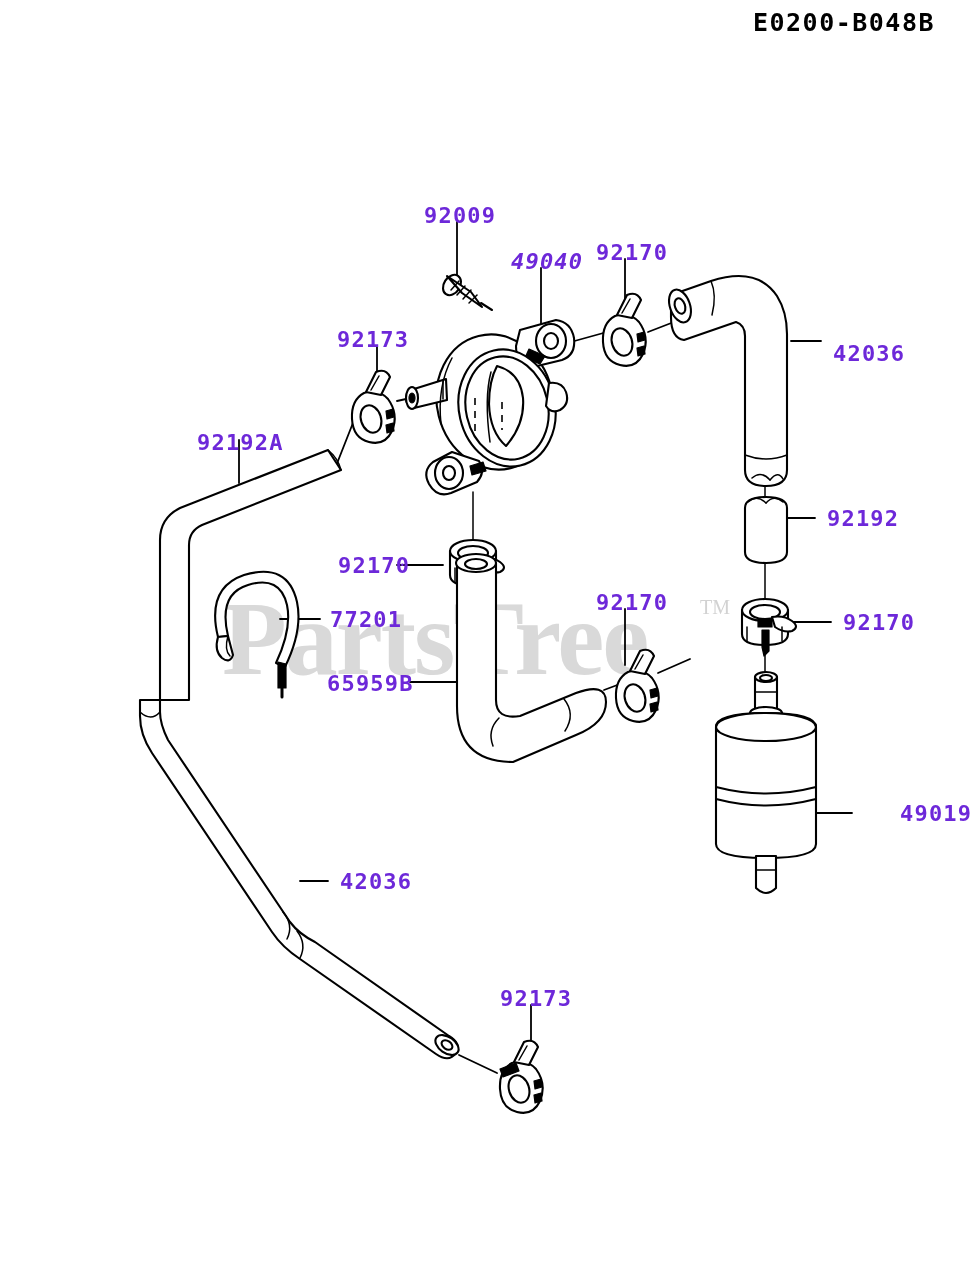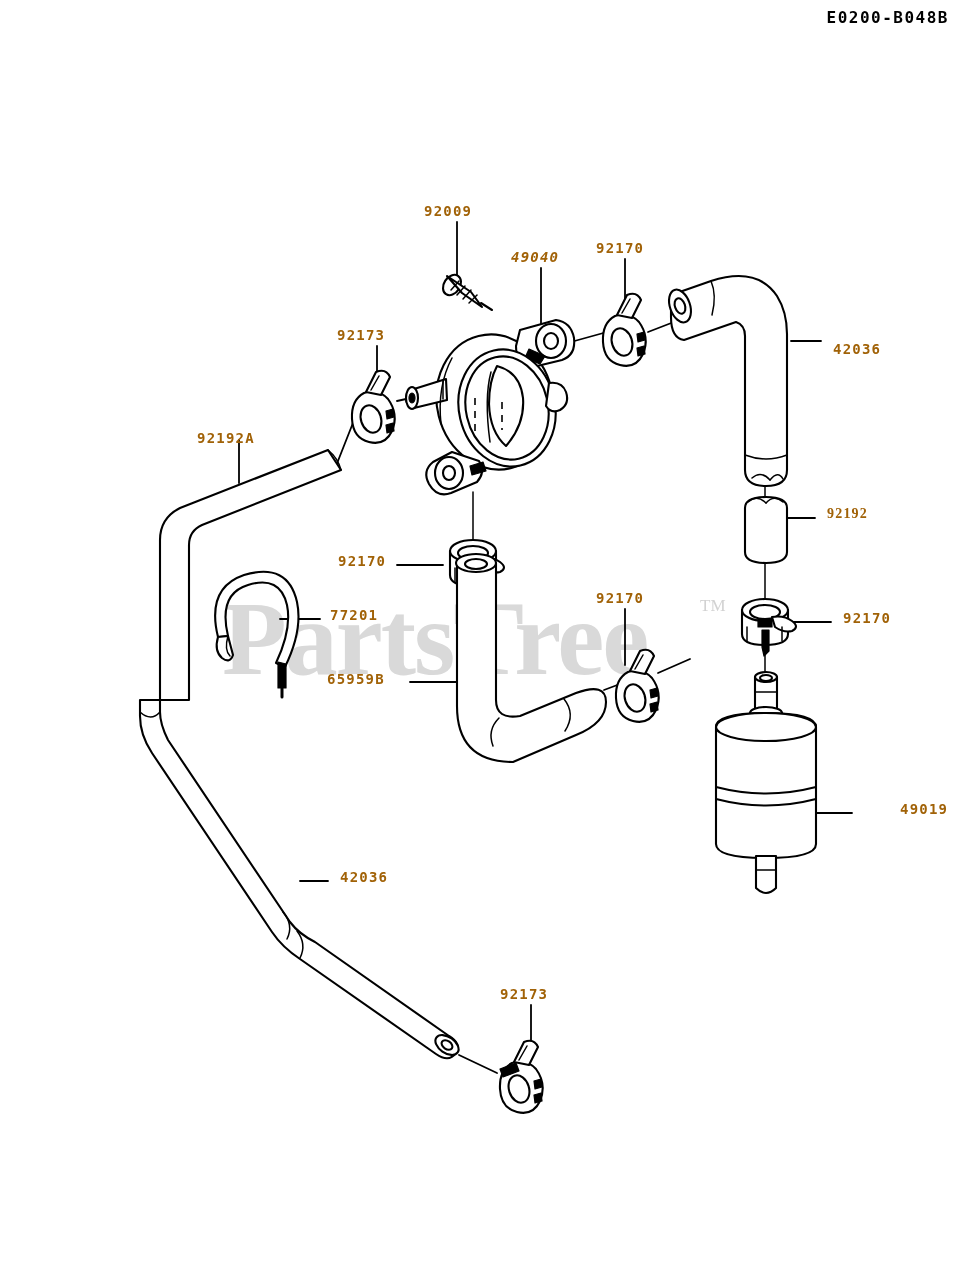--- a/index.html
+++ b/index.html
@@ -11,23 +11,23 @@
     position: relative;
     width: 977px;
     height: 1280px;
     background: #ffffff;
     overflow: hidden;
     font-family: "DejaVu Sans Mono", "Liberation Mono", monospace;
   }
   #diagram-title {
     position: absolute;
     top: 8px;
-    right: 28px;
+    right: 42px;
     font-family: "DejaVu Sans Mono", "Liberation Mono", monospace;
-    font-size: 16px;
+    font-size: 25px;
     font-weight: bold;
     letter-spacing: 1.5px;
     color: #000000;
     white-space: nowrap;
   }
   #watermark-layer {
     position: absolute;
     left: 0;
     top: 0;
     width: 977px;
@@ -44,36 +44,36 @@
     color: #d9d9d9;
     letter-spacing: -2px;
     white-space: nowrap;
     line-height: 1;
   }
   #watermark-tm {
     position: absolute;
     left: 700px;
     top: 596px;
     font-family: "Liberation Serif", "DejaVu Serif", serif;
-    font-size: 17px;
+    font-size: 20px;
     color: #d2d2d2;
     white-space: nowrap;
   }
   svg.art {
     position: absolute;
     left: 0;
     top: 0;
   }
   .lbl {
     position: absolute;
     font-family: "DejaVu Sans Mono", "Liberation Mono", monospace;
-    font-size: 14px;
+    font-size: 22px;
     font-weight: bold;
     letter-spacing: 1.2px;
-    color: #a16207;
+    color: #6d28d9;
     white-space: nowrap;
   }
 </style>
 </head>
 <body>
 
 <div id="page">
 
   <div id="diagram-title">E0200-B048B</div>
 
@@ -367,21 +367,21 @@
     </g>
 
   </svg>
 
   <div class="lbl" style="left:424px; top:203px;">92009</div>
   <div class="lbl" style="left:511px; top:249px;font-style:italic;">49040</div>
   <div class="lbl" style="left:596px; top:240px;">92170</div>
   <div class="lbl" style="left:337px; top:327px;">92173</div>
   <div class="lbl" style="left:833px; top:341px;">42036</div>
   <div class="lbl" style="left:197px; top:430px;">92192A</div>
-  <div class="lbl" style="left:827px; top:506px;font-family:Liberation Serif, serif;">92192</div>
+  <div class="lbl" style="left:827px; top:506px;">92192</div>
   <div class="lbl" style="left:338px; top:553px;">92170</div>
   <div class="lbl" style="left:330px; top:607px;">77201</div>
   <div class="lbl" style="left:596px; top:590px;">92170</div>
   <div class="lbl" style="left:843px; top:610px;">92170</div>
   <div class="lbl" style="left:327px; top:671px;">65959B</div>
   <div class="lbl" style="left:900px; top:801px;">49019</div>
   <div class="lbl" style="left:340px; top:869px;">42036</div>
   <div class="lbl" style="left:500px; top:986px;">92173</div>
 
 </div>

